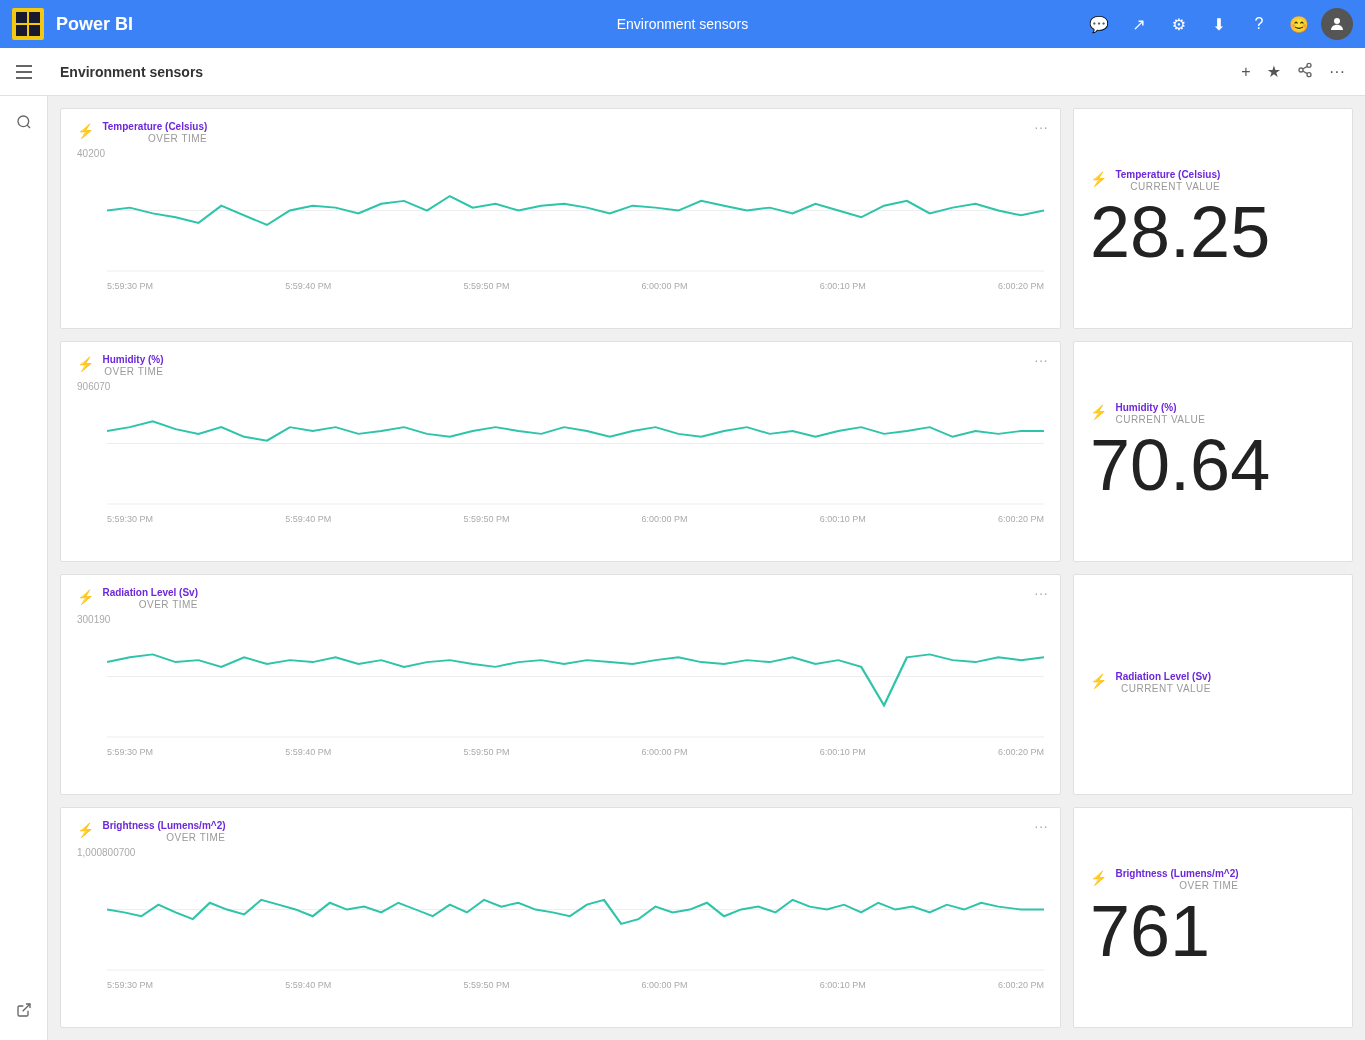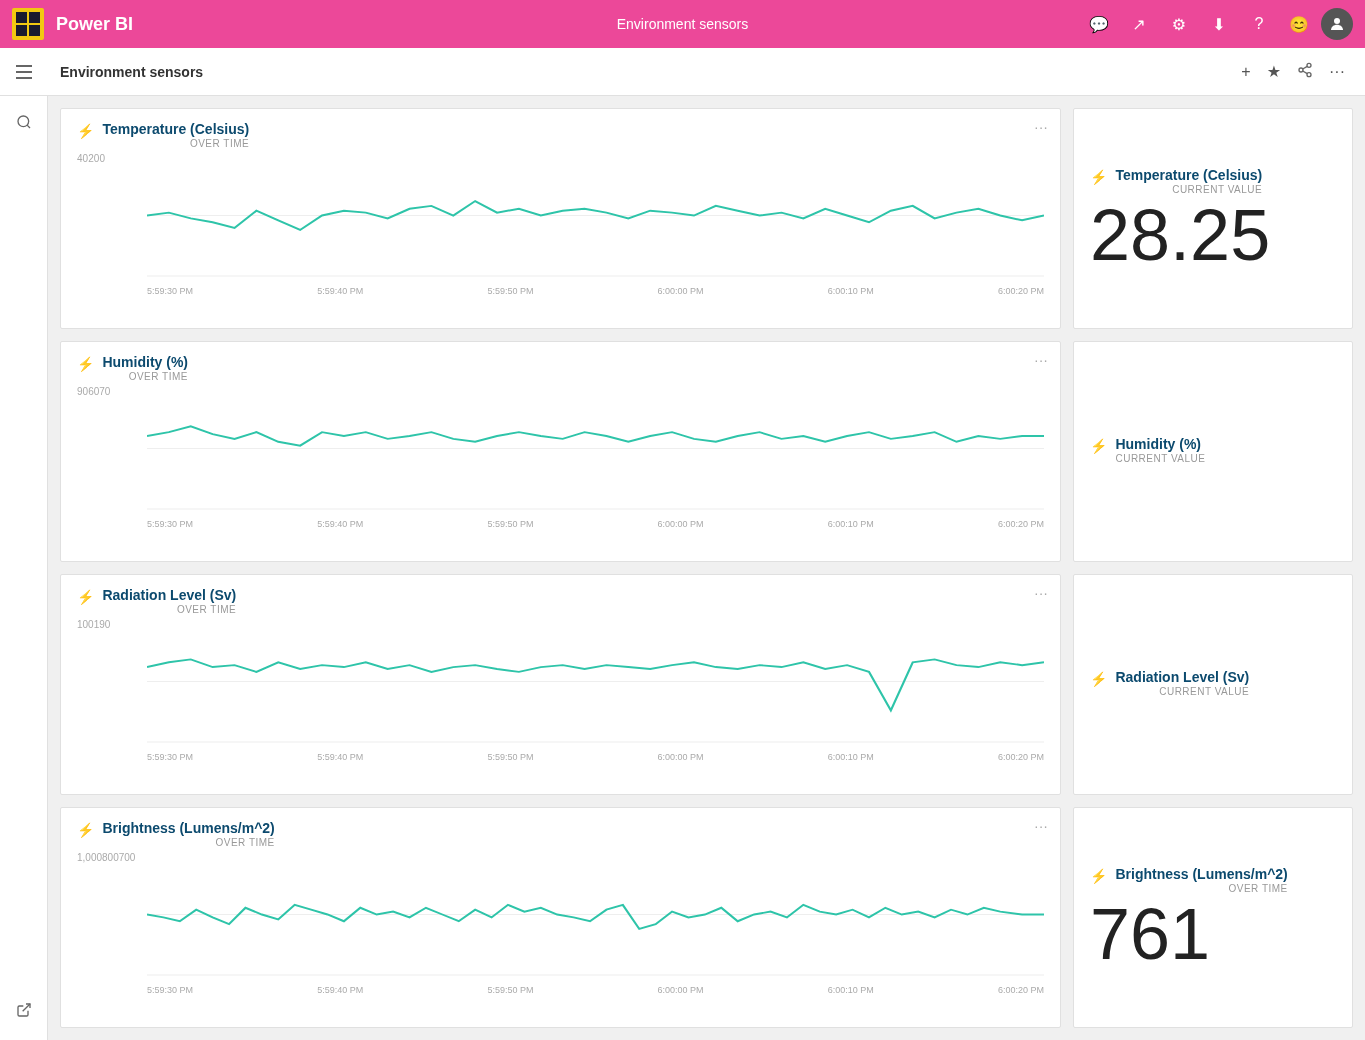--- a/index.html
+++ b/index.html
@@ -1,21 +1,21 @@
 <!DOCTYPE html>
 <html><head>
   <meta charset="utf-8">
   <style>
     * { box-sizing: border-box; margin: 0; padding: 0; }
     body { font-family: 'Segoe UI', Arial, sans-serif; background: #f0f0f0; width: 1365px; height: 1040px; overflow: hidden; }
 
     
     .top-nav {
       height: 48px;
-      background: #ec4899;
+      background: #3b82f6;
       display: flex;
       align-items: center;
       padding: 0 12px;
       gap: 12px;
     }
     .app-launcher {
       width: 32px; height: 32px;
       background: #f2c811;
       display: grid;
       grid-template-columns: 1fr 1fr;
@@ -152,23 +152,23 @@
       gap: 8px;
       margin-bottom: 4px;
     }
     .card-icon {
       color: #666;
       font-size: 14px;
       margin-top: 2px;
     }
     .card-title-group {}
     .card-title {
-      font-size: 14px;
+      font-size: 10px;
       font-weight: 600;
-      color: #0c4a6e;
+      color: #6d28d9;
     }
     .card-subtitle {
       font-size: 10px;
       color: #999;
       letter-spacing: 0.5px;
       margin-top: 1px;
       text-align: right;
     }
     .card-menu {
       position: absolute;
@@ -227,21 +227,20 @@
       font-size: 9px;
       color: #aaa;
     }
 
     .chart-wrapper {
       position: absolute;
       left: 30px;
       right: 0;
       top: 0;
       bottom: 20px;
-      margin-left: 40px;
     }
   </style>
 </head>
 <body>
 
 <div class="top-nav">
   <div class="app-launcher">
     <span></span>
       <span></span>
       <span></span>
@@ -388,34 +387,35 @@
     </div>
 
     <div class="card card-current">
       <div class="card-header">
         <span class="card-icon">⚡</span>
         <div class="card-title-group">
           <div class="card-title">Humidity (%)</div>
           <div class="card-subtitle">CURRENT VALUE</div>
         </div>
       </div>
+      <div class="current-value">70.64</div>
     </div>
 
     <div class="card">
       <div class="card-header">
         <span class="card-icon">⚡</span>
         <div class="card-title-group">
           <div class="card-title">Radiation Level (Sv)</div>
           <div class="card-subtitle">OVER TIME</div>
         </div>
       </div>
       <span class="card-menu">···</span>
       <div class="chart-area">
         <div class="y-labels">
-          <span>100</span>
+          <span>300</span>
           <span>190</span>
           <span></span>
         </div>
         <div class="chart-wrapper">
           <svg class="line-chart" viewBox="0 0 820 130" preserveAspectRatio="none">
             <line x1="0" y1="128" x2="820" y2="128" stroke="#eee" stroke-width="1"></line>
             <line x1="0" y1="65" x2="820" y2="65" stroke="#eee" stroke-width="1"></line>
             <polyline fill="none" stroke="#2ec4a9" stroke-width="2" points="0,50 20,45 40,42 60,50 80,48 100,55 120,45 140,52 160,48 180,50 200,45 220,52 240,48 260,55 280,50 300,48 320,52 340,55 360,50 380,48 400,52 420,48 440,50 460,52 480,48 500,45 520,50 540,52 560,48 580,50 600,45 620,52 640,48 660,55 680,95 700,45 720,42 740,48 760,50 780,45 800,48 820,45"></polyline>
           </svg>
           <div style="position:absolute;bottom:-18px;left:0;right:0;display:flex;justify-content:space-between;font-size:9px;color:#aaa;">

